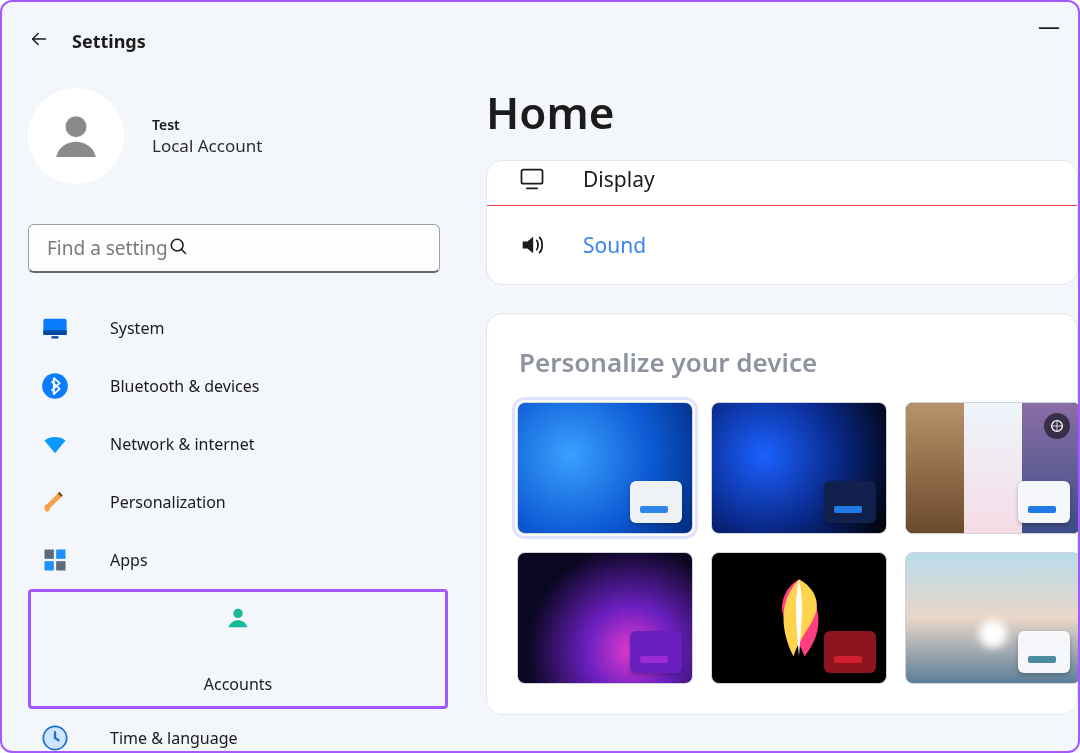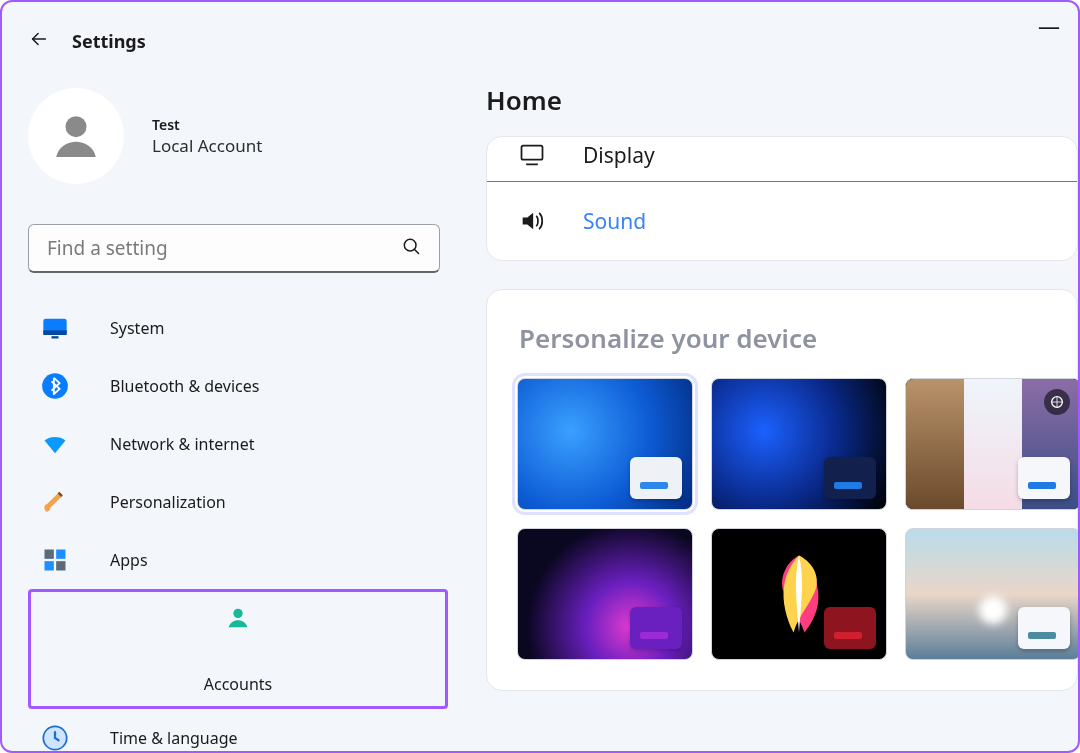--- a/index.html
+++ b/index.html
@@ -46,21 +46,21 @@
   .user-block { display: flex; align-items: center; gap: 28px; }
   .avatar {
     width: 96px; height: 96px; border-radius: 50%;
     background: #fff; display: flex; align-items: center; justify-content: center;
   }
   .avatar svg { width: 56px; height: 56px; fill: #8a8a8a; }
   .user-name { font-size: 14px; font-weight: 600; color: #1b1b1b; }
   .user-sub  { font-size: 17px; color: #2d2d2d; }
 
   .search {
-    display: flex; align-items: center; justify-content: space-between;
+    display: flex; align-items: center; 
     background: #fdfdfd; border: 1px solid #9aa0a6;
     border-bottom: 2px solid #666;
     border-radius: 6px;
     padding: 10px 18px;
     width: 412px;
     margin-top: 22px;
   }
   .search-text { font-size: 19px; color: #7a7a7a; }
   .search svg { width: 20px; height: 20px; stroke: #1b1b1b; fill: none; }
 
@@ -68,21 +68,21 @@
   .nav-item {
     display: flex; align-items: center; gap: 40px;
     padding: 14px 12px; border-radius: 6px;
     font-size: 16px; color: #1b1b1b;
   }
   .nav-icon { width: 30px; height: 30px; display: flex; align-items: center; justify-content: center; }
   .nav-item.highlighted { border: 3px solid #a259ff; border-radius: 4px; padding: 11px 9px; flex-direction: column; }
 
   
   .main { flex: 1; display: flex; flex-direction: column; min-width: 0; }
-  .page-title { font-size: 26px; font-weight: 600; color: #1b1b1b; margin: -6px 0 18px 0; }
+  .page-title { font-size: 44px; font-weight: 600; color: #1b1b1b; margin: -6px 0 18px 0; }
 
   .quick-card {
     background: #fff; border-radius: 16px; border: 1px solid #e4e6eb;
     width: 100%;
   }
   .quick-row {
     display: flex; align-items: center; gap: 36px;
     padding: 24px 30px;
     border-top: 1px solid #ef4444;
     font-size: 21px; color: #3b82f6;

